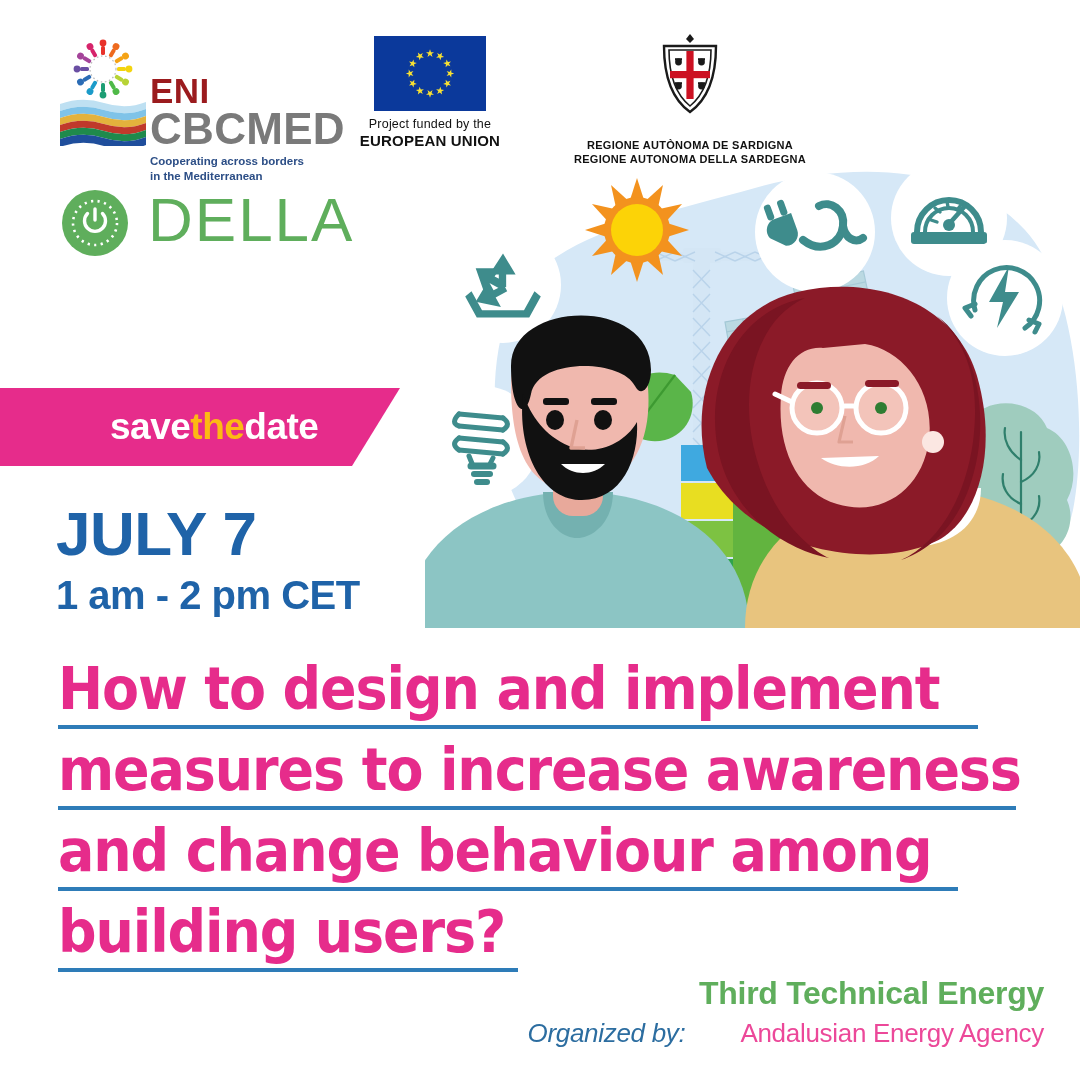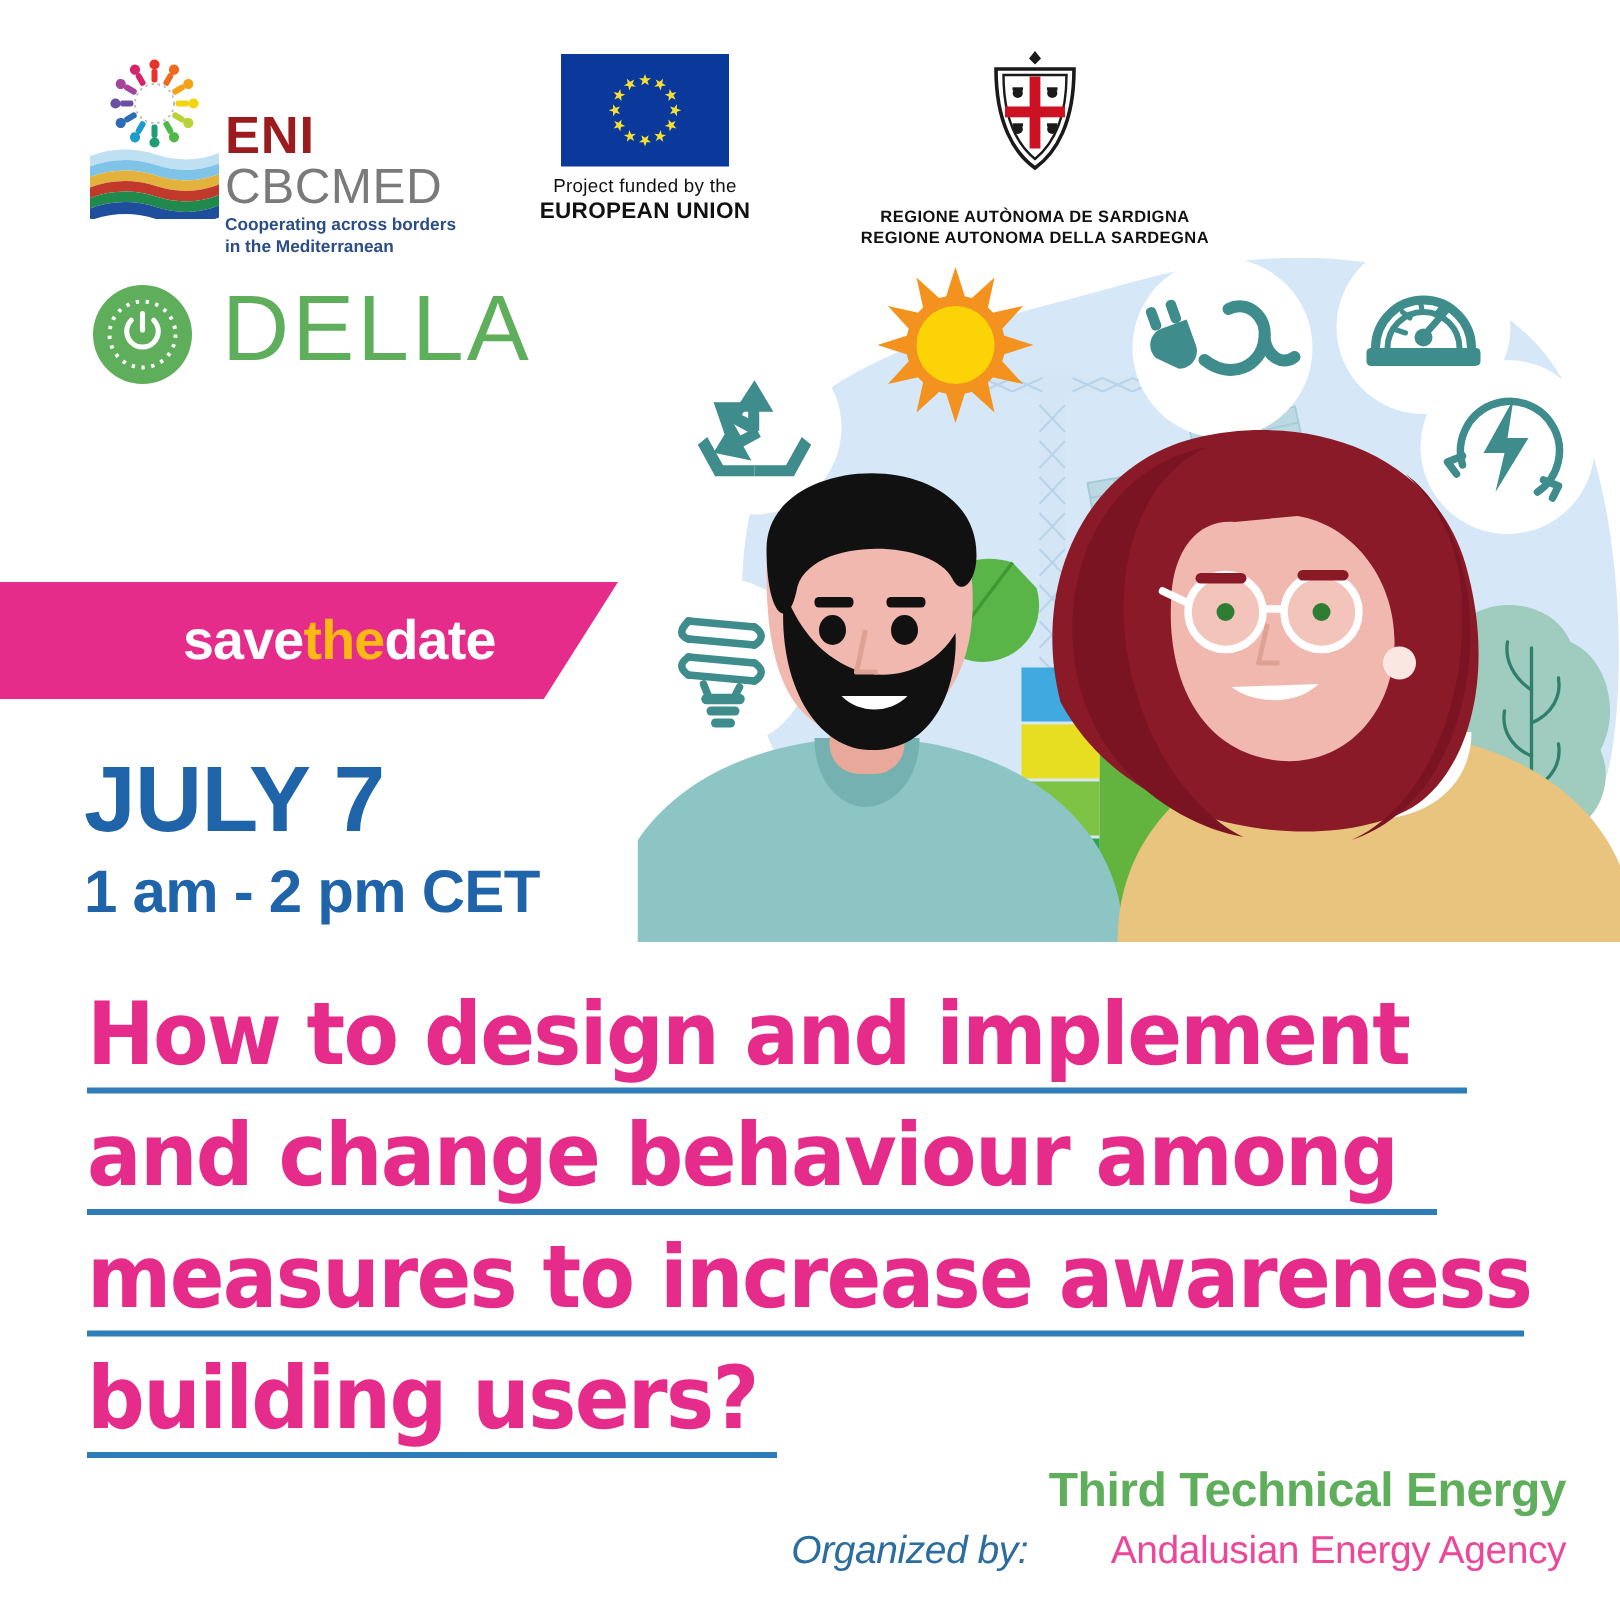--- a/index.html
+++ b/index.html
@@ -12,21 +12,21 @@
   }
   #stage{position:absolute;inset:0;width:1080px;height:1080px;overflow:hidden;background:#fff;}
 
   
   .logo-bar{position:absolute;left:0;top:0;width:1080px;height:170px;}
 
   .eni-logo{position:absolute;left:58px;top:36px;width:280px;height:115px;}
   .eni-mark{position:absolute;left:0;top:0;width:90px;height:110px;}
   .eni-text{position:absolute;left:92px;top:38px;}
   .eni-eni{font-size:35px;font-weight:bold;color:#9B1B1E;line-height:0.95;letter-spacing:0.5px;}
-  .eni-cbc{font-size:33px;font-weight:normal;color:#7A7A7A;line-height:1.0;letter-spacing:0.3px;}
+  .eni-cbc{font-size:44px;font-weight:bold;color:#7A7A7A;line-height:1.0;letter-spacing:0.3px;}
   .eni-sub{font-size:11.5px;color:#2C4E86;line-height:1.25;margin-top:3px;font-weight:600;}
 
   .eu-logo{position:absolute;left:350px;top:36px;width:160px;height:115px;text-align:center;}
   .eu-flag{width:112px;height:75px;background:#0B399B;margin:0 auto;position:relative;}
   .eu-cap1{font-size:12.5px;color:#111;margin-top:6px;letter-spacing:0.2px;}
   .eu-cap2{font-size:15px;color:#111;font-weight:bold;letter-spacing:0.2px;margin-top:1px;}
 
   .sard-logo{position:absolute;left:560px;top:30px;width:260px;height:125px;text-align:center;}
   .sard-mark{width:80px;height:88px;margin:0 auto;}
   .sard-l1{font-size:11px;font-weight:bold;color:#111;letter-spacing:0.3px;margin-top:21px;}
@@ -38,21 +38,21 @@
   .sole-word{position:absolute;left:88px;top:-4px;font-size:62px;color:#5FAE5C;letter-spacing:2px;font-weight:400;}
 
   
   .illus{position:absolute;left:425px;top:170px;width:655px;height:458px;overflow:hidden;}
 
   
   .std{
     position:absolute;left:0;top:388px;width:400px;height:78px;
     background:#E62C8B;
     clip-path:polygon(0 0,100% 0,88% 100%,0 100%);
-    display:flex;align-items:center;padding-left:12px;
+    display:flex;align-items:center;
   }
   .std-txt{margin-left:110px;font-size:37px;font-weight:bold;letter-spacing:-0.5px;}
   .std-txt .w{color:#ffffff;}
   .std-txt .y{color:#FDB913;}
 
   
   .date-blk{position:absolute;left:56px;top:503px;}
   .date-big{font-size:62px;font-weight:bold;color:#1F63A8;letter-spacing:-0.5px;line-height:1;}
   .date-small{font-size:40px;font-weight:bold;color:#1F63A8;letter-spacing:-0.5px;line-height:1;margin-top:10px;}
 
@@ -507,26 +507,26 @@
     <div class="date-big">JULY 7</div>
     <div class="date-small">1 am - 2 pm CET</div>
   </div>
 
   <div class="head">
     <div class="hl">
       <div class="hl-t">How to design and implement</div>
       <div class="hl-rule r1"></div>
     </div>
     <div class="hl">
+      <div class="hl-t">measures to increase awareness</div>
+      <div class="hl-rule r2"></div>
+    </div>
+    <div class="hl">
       <div class="hl-t">and change behaviour among</div>
       <div class="hl-rule r3"></div>
-    </div>
-    <div class="hl">
-      <div class="hl-t">measures to increase awareness</div>
-      <div class="hl-rule r2"></div>
     </div>
     <div class="hl">
       <div class="hl-t">building users?</div>
       <div class="hl-rule r4"></div>
     </div>
   </div>
 
   <div class="foot">
     <div class="foot-1">Third Technical Energy</div>
     <div class="foot-2">

